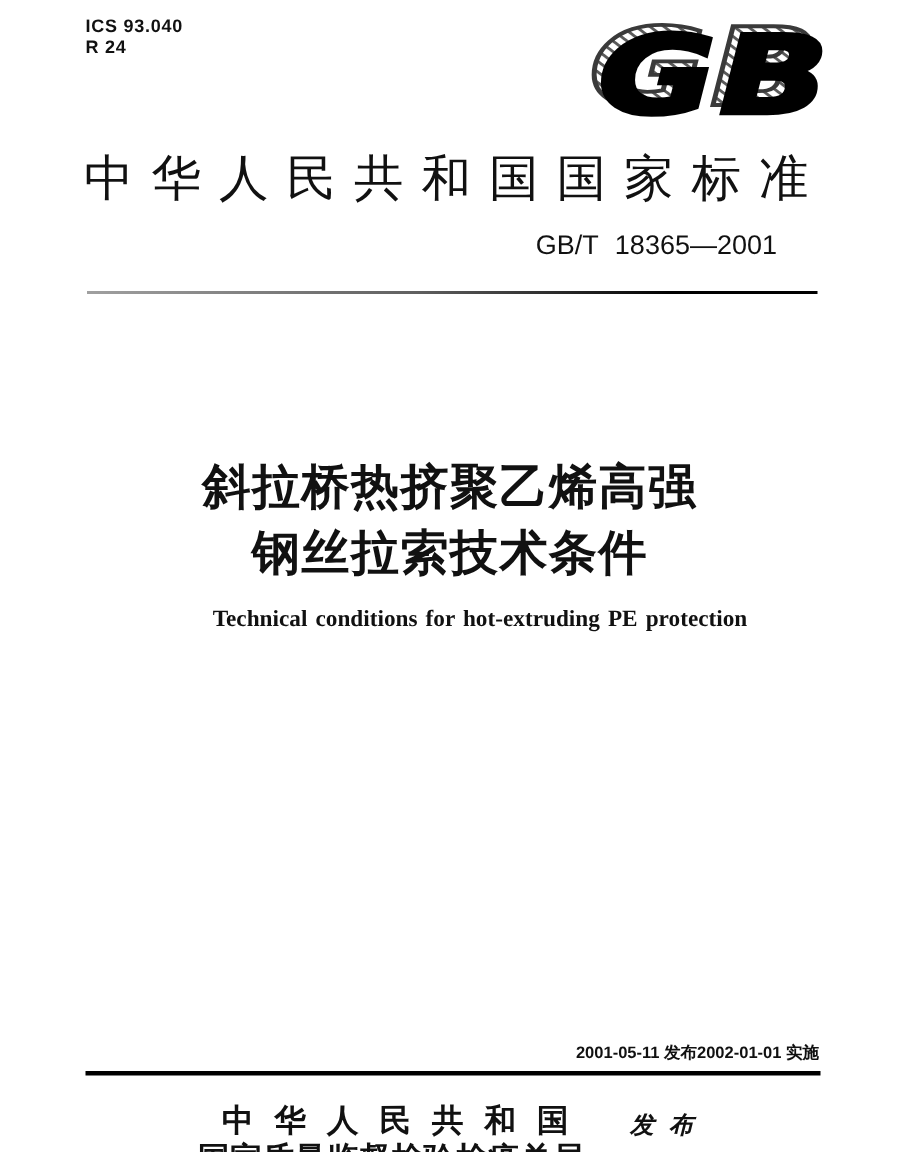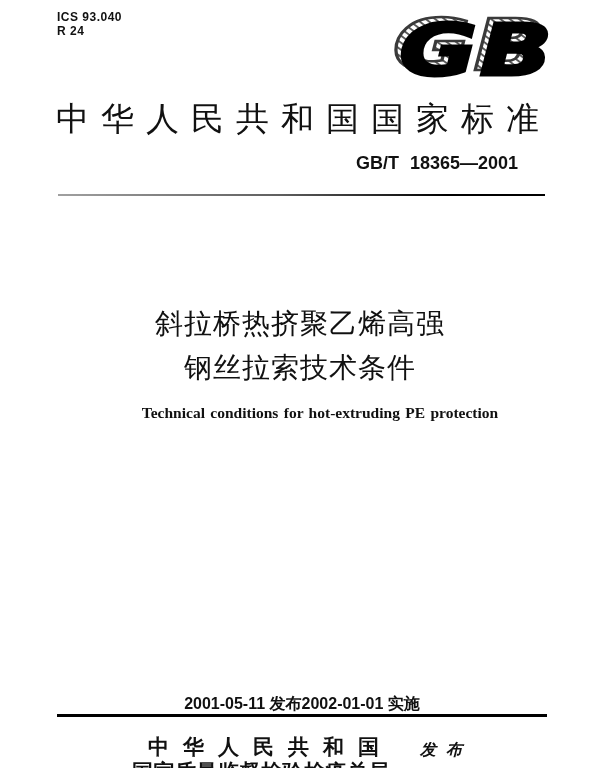--- a/index.html
+++ b/index.html
@@ -36,42 +36,42 @@
     top: 97px;
     font-size: 33px;
     font-weight: normal;
     letter-spacing: 12px;
     white-space: nowrap;
   }
   .standard-number {
     position: absolute;
     top: 153px;
     right: 82px;
-    font-weight: bold;
+    font-weight: normal;
     font-size: 18px;
     letter-spacing: 0px;
     word-spacing: 6px;
     white-space: nowrap;
   }
   .rule-top {
     position: absolute;
     left: 58px;
     right: 55px;
     top: 194px;
     height: 2px;
     background: linear-gradient(90deg, #a0a0a0, #606060 45%, #000 80%, #000);
   }
   .main-title {
     position: absolute;
     left: 0;
     right: 0;
     top: 302px;
     text-align: center;
-    font-weight: normal;
-    font-size: 28px;
+    font-weight: bold;
+    font-size: 32px;
     line-height: 44px;
     letter-spacing: 1px;
   }
   .eng-title {
     position: absolute;
     left: 0;
     right: 0;
     top: 400px;
     text-align: center;
     font-family: "Liberation Serif", serif;
@@ -80,23 +80,23 @@
     line-height: 25px;
     word-spacing: 1.5px;
     padding-left: 40px;
   }
   .date-row {
     position: absolute;
     left: 58px;
     right: 54px;
     top: 694px;
     display: flex;
-    justify-content: center;
+    justify-content: flex-end;
     font-weight: bold;
-    font-size: 16px;
+    font-size: 11px;
     white-space: nowrap;
   }
   .rule-bottom {
     position: absolute;
     left: 57px;
     right: 53px;
     top: 714px;
     height: 3px;
     background: #000;
   }

